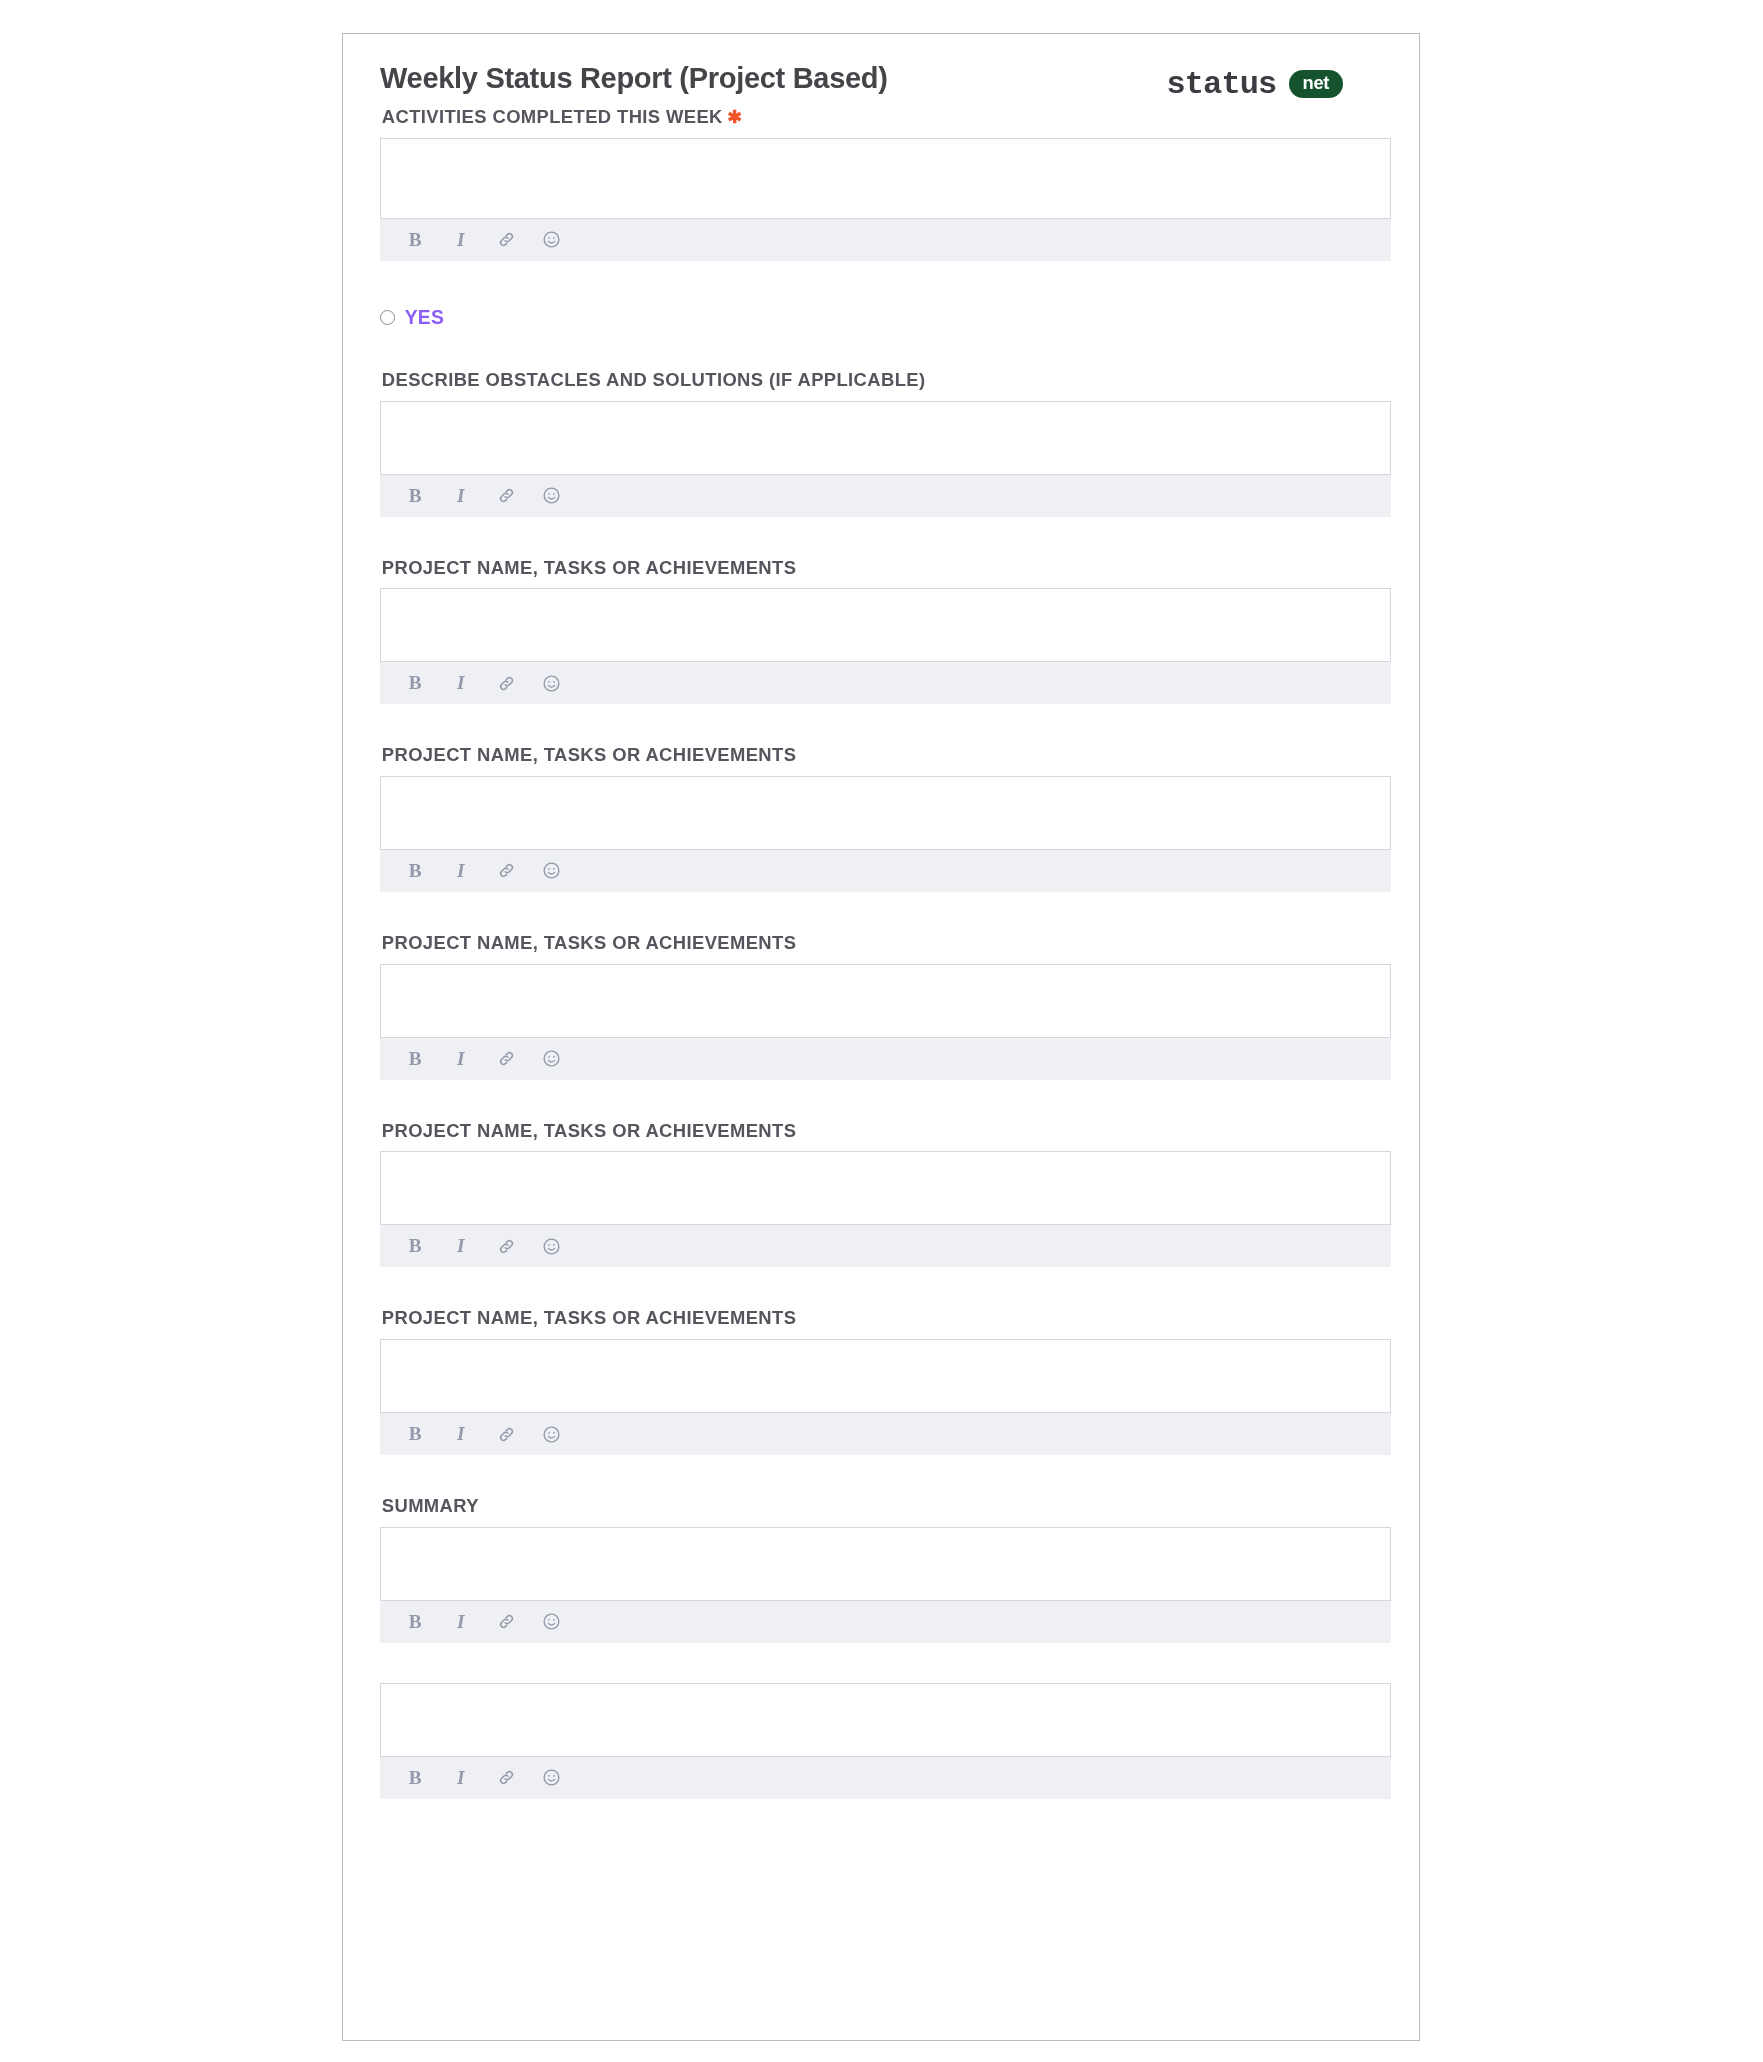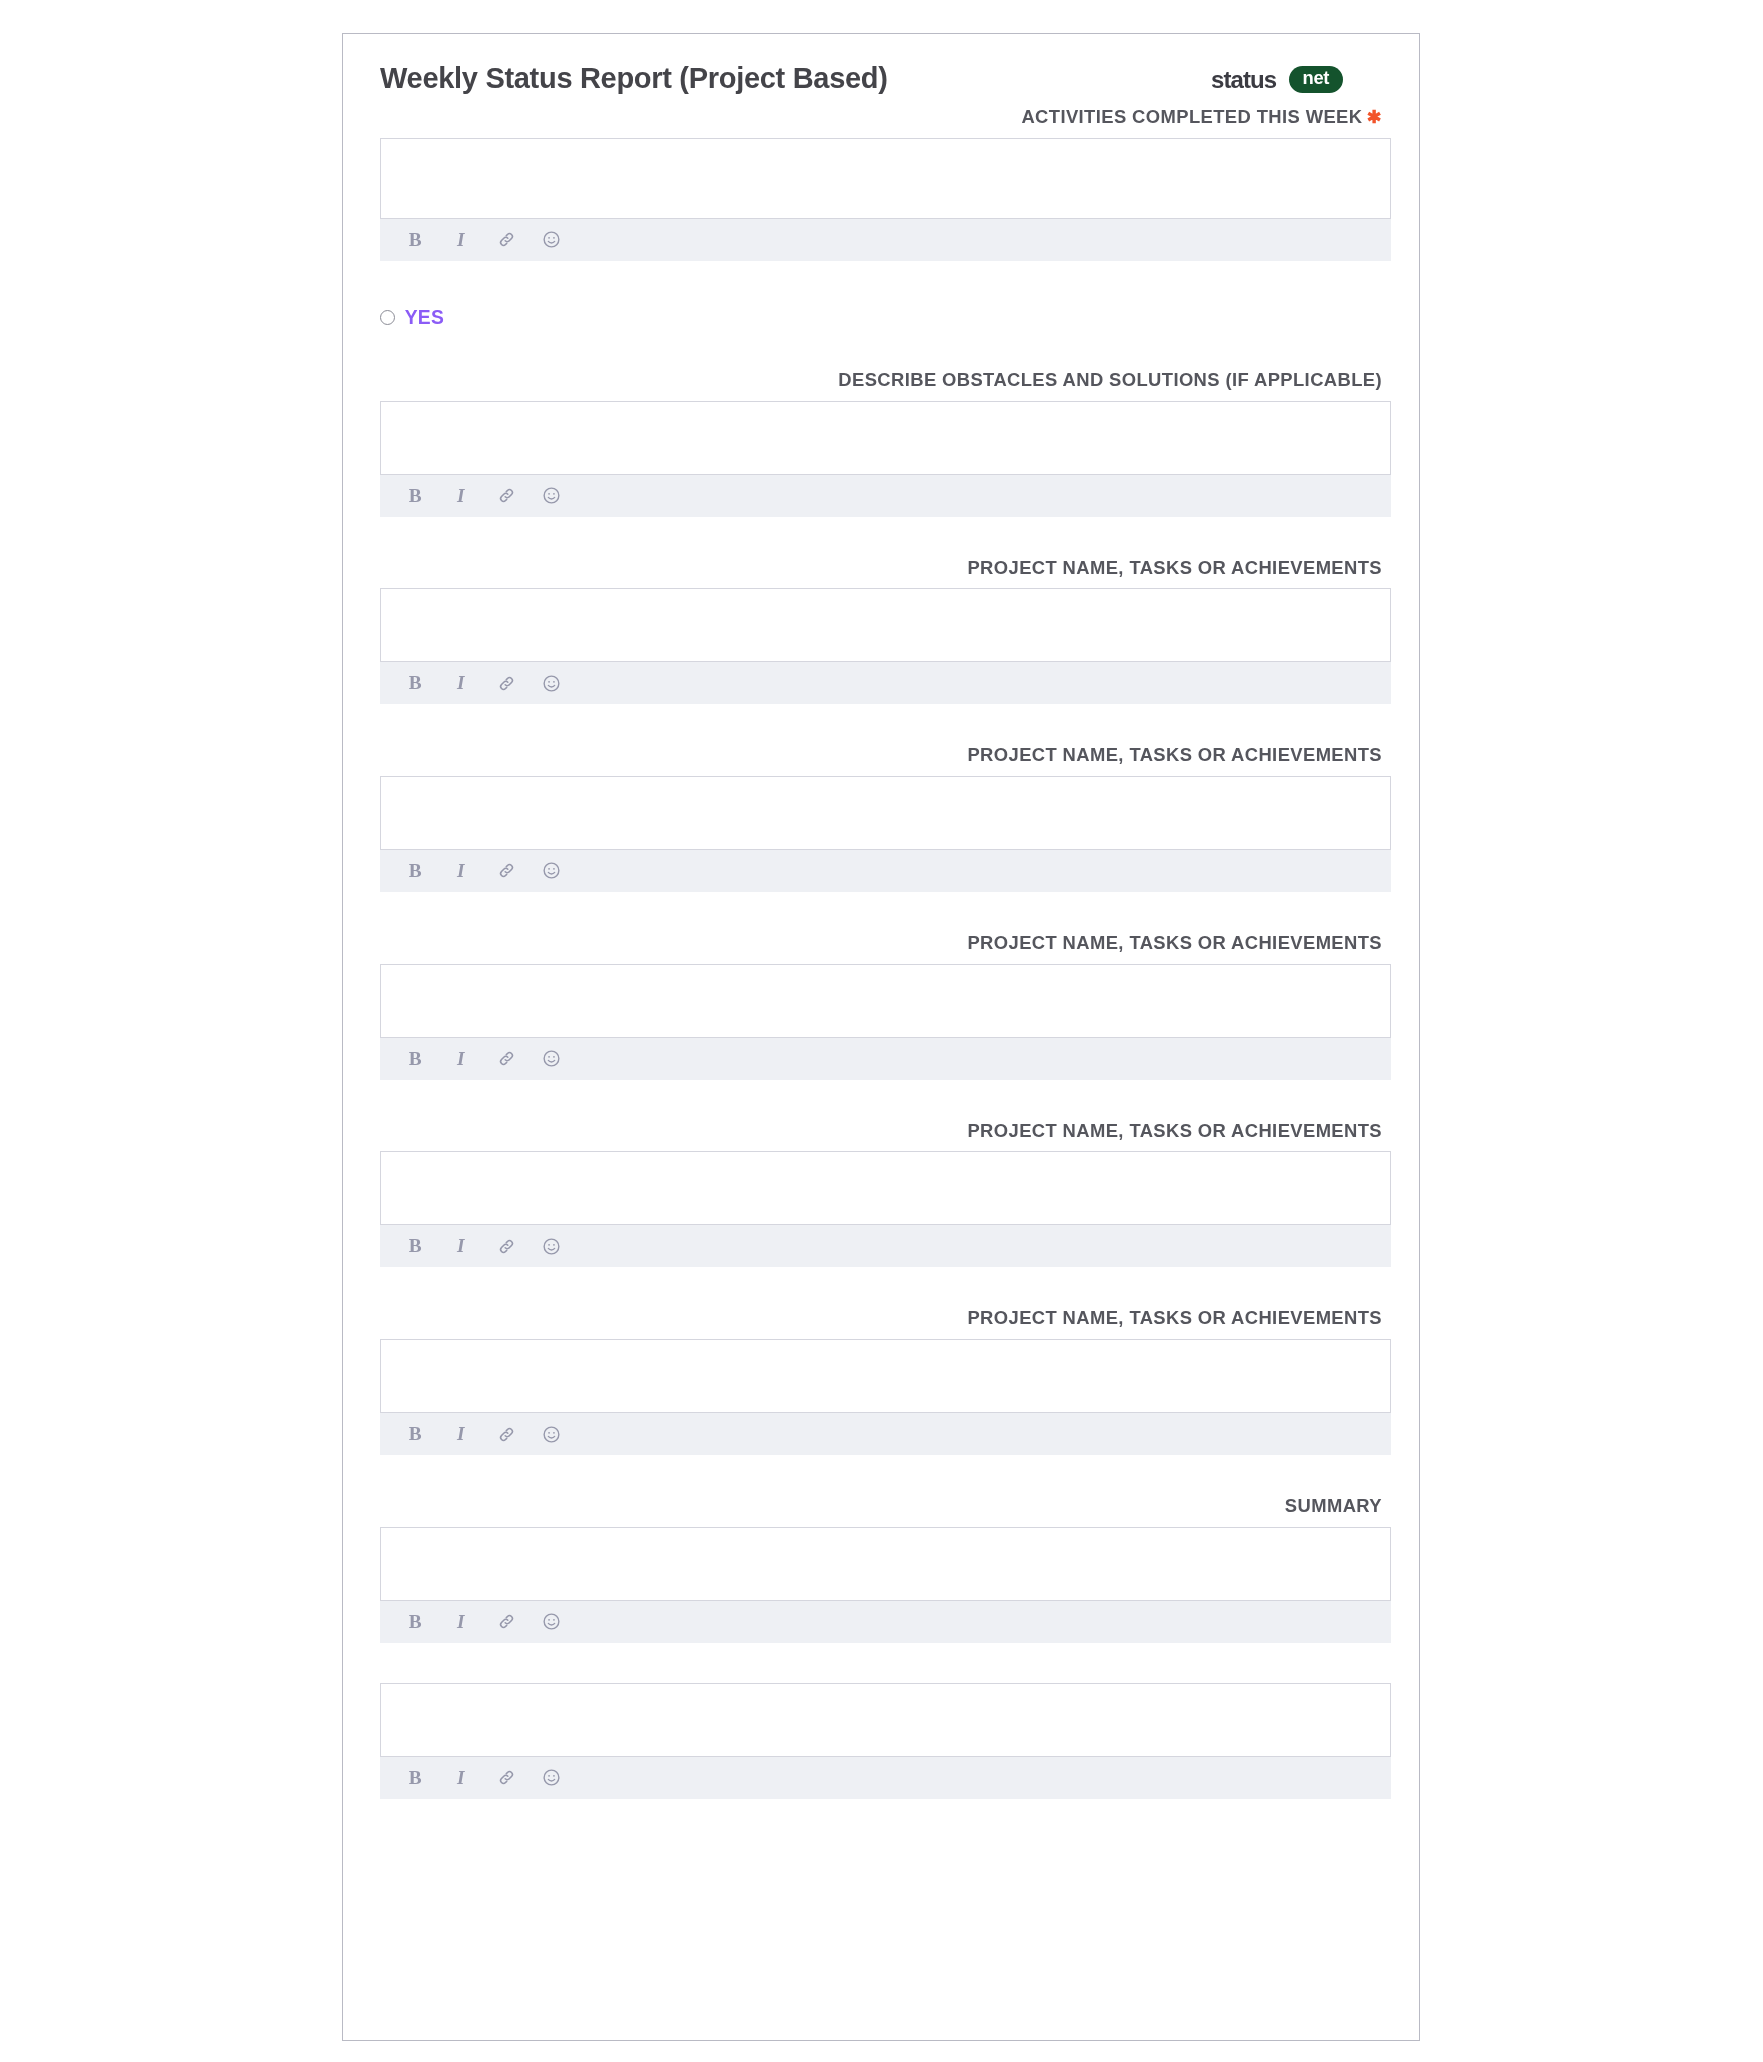--- a/index.html
+++ b/index.html
@@ -51,24 +51,25 @@
   }
   .brand {
     position: absolute;
     right: 39px;
     top: 3.5px;
     display: flex;
     align-items: center;
     gap: 12.3px;
   }
   .brand-word {
-    font-size: 24px;
+    font-size: 32px;
     font-weight: bold;
     color: #3b3b42;
     letter-spacing: -0.9px;
+    font-family: Liberation Mono, monospace;
   }
   .brand-badge {
     background: #14532d;
     color: #ffffff;
     font-size: 18.4px;
     font-weight: bold;
     border-radius: 14px;
     padding: 3.5px 14px 5.3px 14px;
     line-height: 1;
     letter-spacing: -0.4px;
@@ -76,21 +77,20 @@
 
   
   .field-label {
     font-size: 18.4px;
     font-weight: bold;
     color: #55565d;
     letter-spacing: 0.4px;
     text-transform: uppercase;
     margin: 0 0 9.7px 1.8px;
     white-space: nowrap;
-    text-align: right;
   }
   .req-star {
     color: #f2542a;
     font-size: 17.6px;
     margin-left: 4.4px;
   }
   .title-sub {
     margin-top: -1.8px;
   }
 

